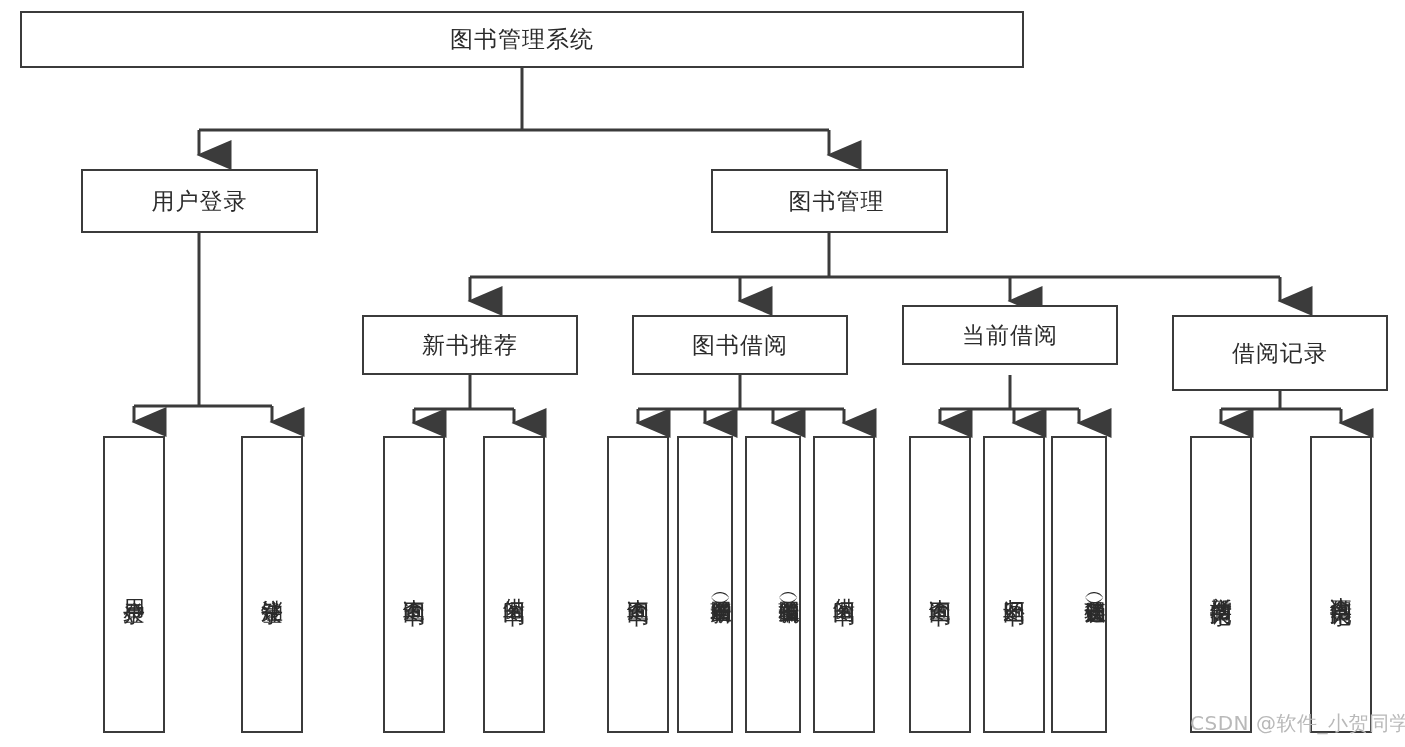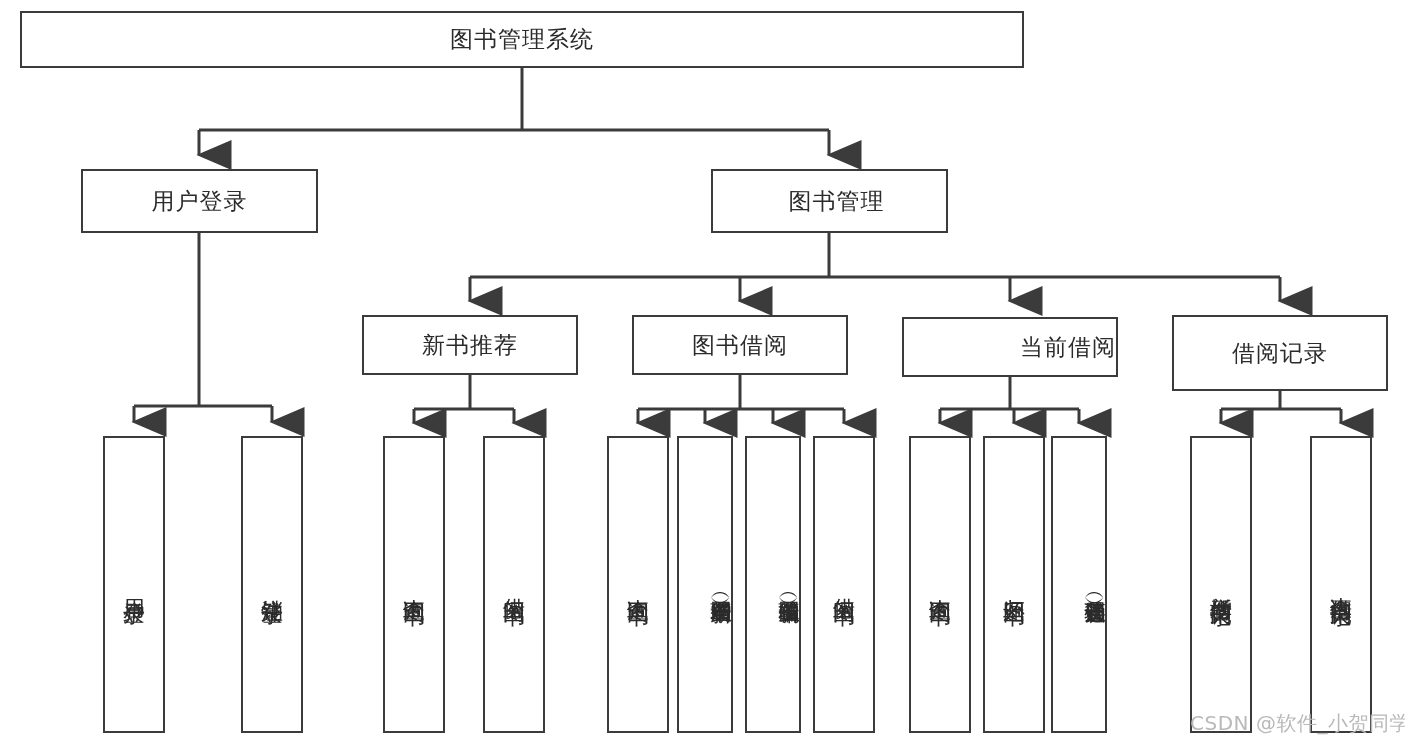--- a/index.html
+++ b/index.html
@@ -153,21 +153,21 @@
   </div>
 
   <div class="node horiz" style="left:362px; top:315px; width:216px; height:60px;">
     <span>新书推荐</span>
   </div>
 
   <div class="node horiz" style="left:632px; top:315px; width:216px; height:60px;justify-content:center;">
     <span>图书借阅</span>
   </div>
 
-  <div class="node horiz" style="left:902px; top:317px; width:216px; height:60px;justify-content:flex-end;">
+  <div class="node horiz" style="left:902px; top:305px; width:216px; height:60px;">
     <span>当前借阅</span>
   </div>
 
   <div class="node horiz" style="left:1172px; top:315px; width:216px; height:76px;">
     <span>借阅记录</span>
   </div>
 
   <div class="node vert" style="left:103px; top:436px; width:62px; height:297px;">
     <span class="vtext">用户登录</span>
   </div>

